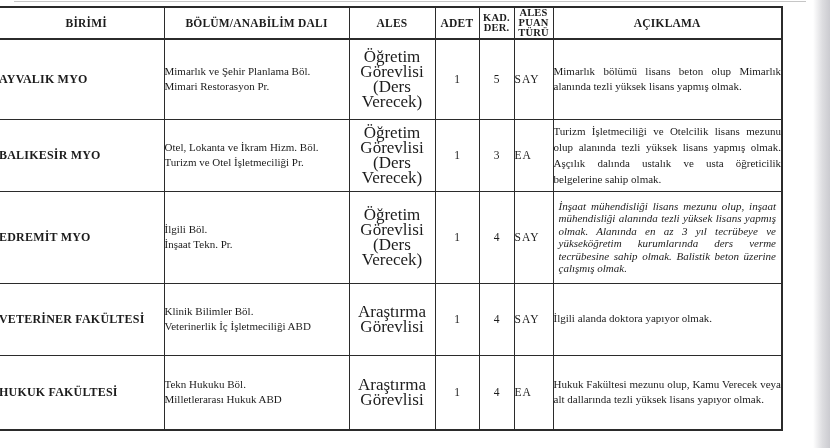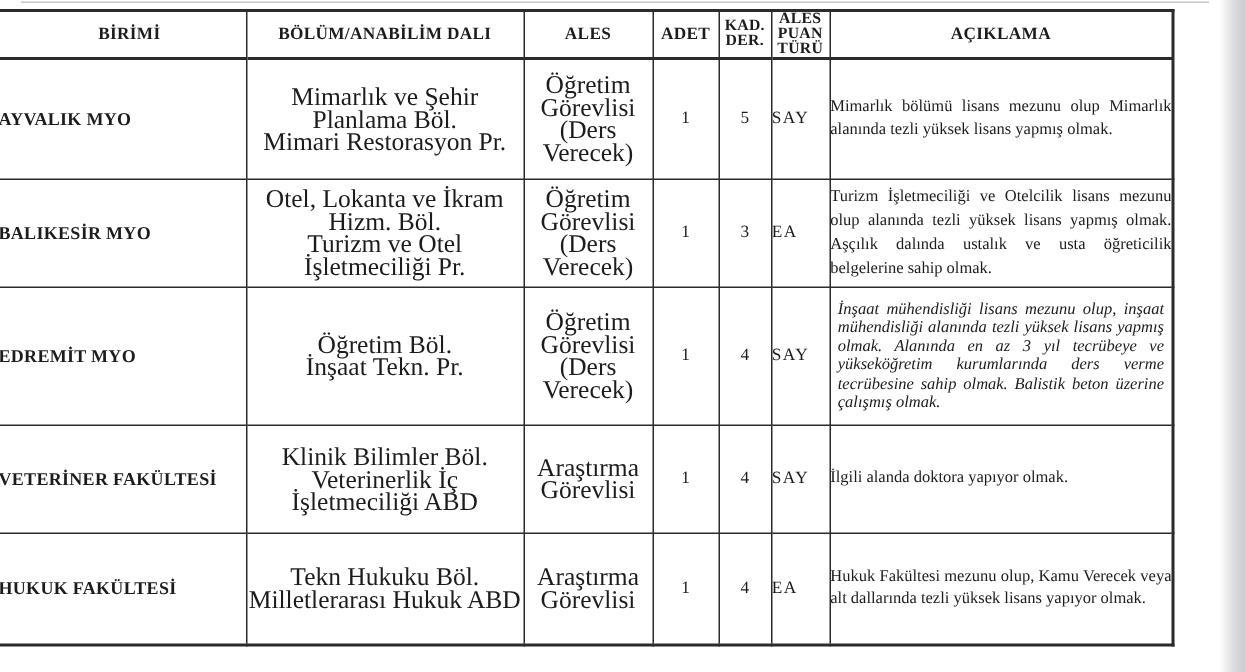--- a/index.html
+++ b/index.html
@@ -57,22 +57,22 @@
   th.h-birimi { text-align: left; padding-left: 10px; }
   .hline { line-height: 10px; font-size: 10.5px; }
   .cell-birim {
     font-weight: bold;
     font-size: 12px;
     text-align: left;
     padding-left: 10px;
     letter-spacing: 0.2px;
   }
   .cell-bolum {
-    font-size: 17px;
-    text-align: center;
+    font-size: 11px;
+    text-align: left;
     padding-left: 8px;
     line-height: 15px;
   }
   .cell-unvan {
     font-size: 17px;
     text-align: center;
     line-height: 15px;
   }
   .cell-num {
     font-size: 11.5px;
@@ -138,41 +138,41 @@
         <div>Mimarlık ve Şehir Planlama Böl.</div>
         <div>Mimari Restorasyon Pr.</div>
       </td>
       <td class="cell-unvan">
         <div>Öğretim Görevlisi</div>
         <div>(Ders Verecek)</div>
       </td>
       <td class="cell-num">1</td>
       <td class="cell-num">5</td>
       <td class="cell-ales">SAY</td>
-      <td class="cell-aciklama">Mimarlık bölümü lisans mezunu olup Mimarlık alanında tezli yüksek lisans yapmış olmak.</td>
+      <td class="cell-aciklama">Mimarlık bölümü lisans beton olup Mimarlık alanında tezli yüksek lisans yapmış olmak.</td>
     </tr>
     <tr class="row-2">
       <td class="cell-birim">BALIKESİR MYO</td>
       <td class="cell-bolum">
         <div>Otel, Lokanta ve İkram Hizm. Böl.</div>
         <div>Turizm ve Otel İşletmeciliği Pr.</div>
       </td>
       <td class="cell-unvan">
         <div>Öğretim Görevlisi</div>
         <div>(Ders Verecek)</div>
       </td>
       <td class="cell-num">1</td>
       <td class="cell-num">3</td>
       <td class="cell-ales">EA</td>
       <td class="cell-aciklama">Turizm İşletmeciliği ve Otelcilik lisans mezunu olup alanında tezli yüksek lisans yapmış olmak. Aşçılık dalında ustalık ve usta öğreticilik belgelerine sahip olmak.</td>
     </tr>
     <tr class="row-3">
       <td class="cell-birim">EDREMİT MYO</td>
       <td class="cell-bolum">
-        <div>Öğretim Böl.</div>
+        <div>İlgili Böl.</div>
         <div>İnşaat Tekn. Pr.</div>
       </td>
       <td class="cell-unvan">
         <div>Öğretim Görevlisi</div>
         <div>(Ders Verecek)</div>
       </td>
       <td class="cell-num">1</td>
       <td class="cell-num">4</td>
       <td class="cell-ales">SAY</td>
       <td class="cell-aciklama">İnşaat mühendisliği lisans mezunu olup, inşaat mühendisliği alanında tezli yüksek lisans yapmış olmak. Alanında en az 3 yıl tecrübeye ve yükseköğretim kurumlarında ders verme tecrübesine sahip olmak. Balistik beton üzerine çalışmış olmak.</td>

